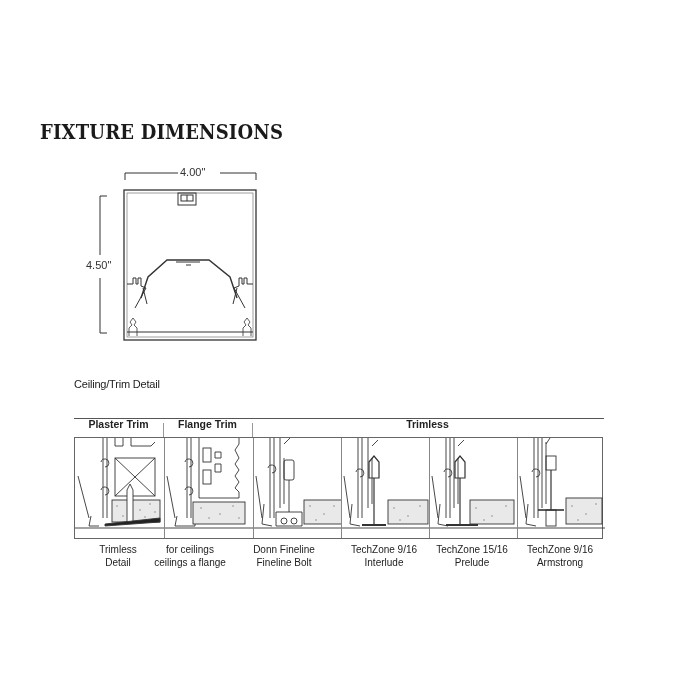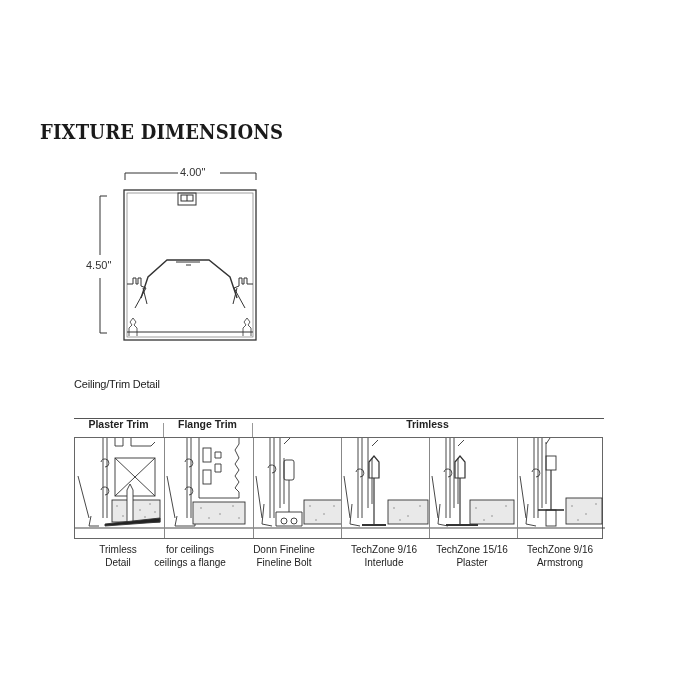--- a/index.html
+++ b/index.html
@@ -236,18 +236,18 @@
 <div class="cap" style="left:240px;">
   <div>Donn Fineline</div>
   <div>Fineline Bolt</div>
 </div>
 <div class="cap" style="left:340px;">
   <div>TechZone 9/16</div>
   <div>Interlude</div>
 </div>
 <div class="cap" style="left:428px;text-align:center;">
   <div>TechZone 15/16</div>
-  <div>Plaster</div>
+  <div>Prelude</div>
 </div>
 <div class="cap" style="left:516px;">
   <div>TechZone 9/16</div>
   <div>Armstrong</div>
 </div>
 
 </body></html>

